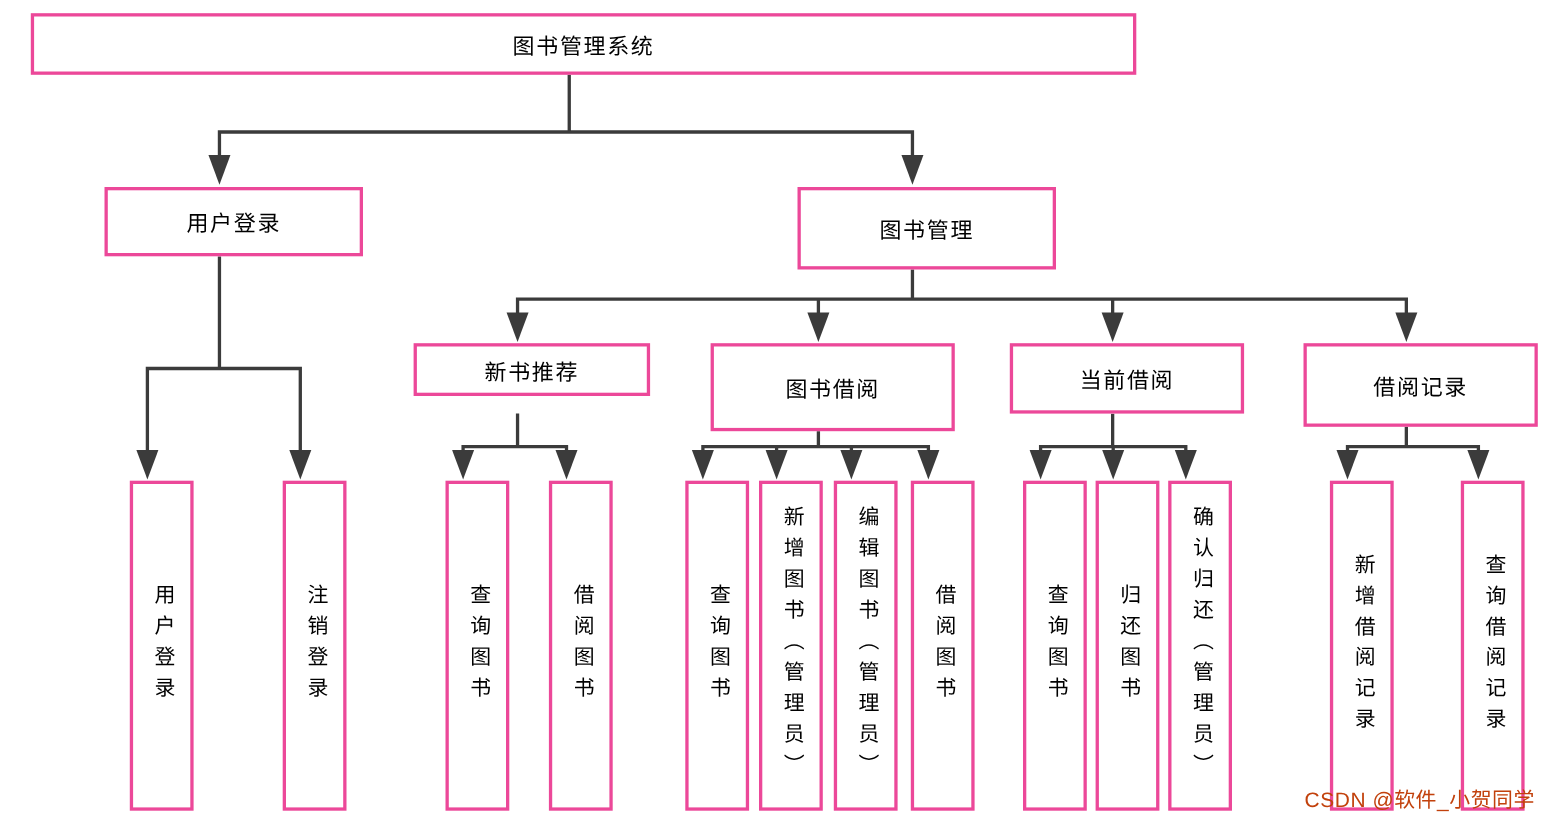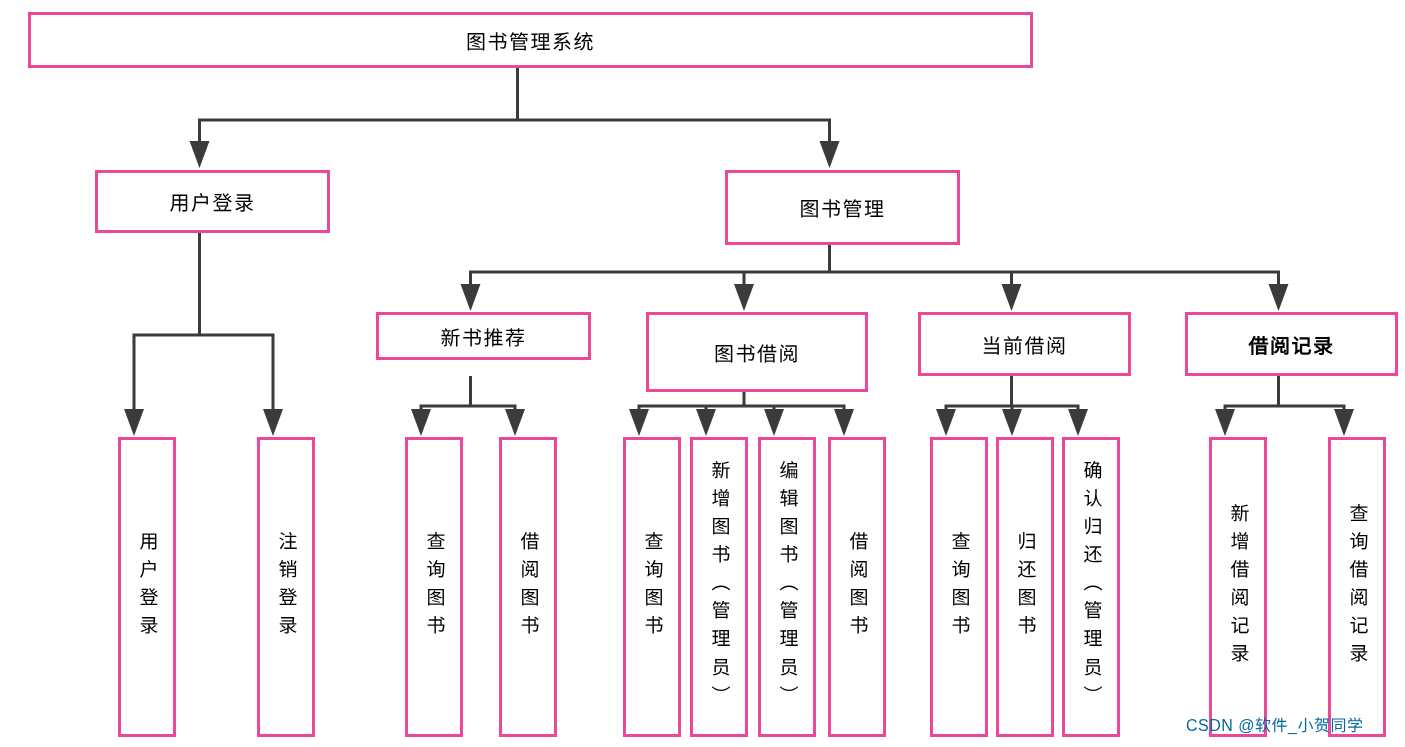--- a/index.html
+++ b/index.html
@@ -44,23 +44,23 @@
   .v-node {
     writing-mode: vertical-rl;
     font-size: 19px;
     letter-spacing: 0.48em;
     line-height: 1;
   }
   .watermark {
     position: absolute;
     left: 1186px;
     top: 712px;
-    font-size: 16px;
+    font-size: 19px;
     letter-spacing: 0.5px;
-    color: #0369a1;
+    color: #c2410c;
     z-index: 5;
     white-space: nowrap;
   }
 </style>
 </head>
 <body>
 
 <div class="canvas">
 
   <svg class="connectors" width="1405" height="747" viewBox="0 0 1405 747">
@@ -107,21 +107,21 @@
   </svg>
 
   <div class="node h-node" style="left:15px; top:12px; width:1005px; height:56px;">图书管理系统</div>
 
   <div class="node h-node" style="left:82px; top:170px; width:235px; height:63px;">用户登录</div>
   <div class="node h-node" style="left:712px; top:170px; width:235px; height:75px;">图书管理</div>
 
   <div class="node h-node" style="left:363px; top:312px; width:215px; height:48px;">新书推荐</div>
   <div class="node h-node" style="left:633px; top:312px; width:222px; height:80px;">图书借阅</div>
   <div class="node h-node" style="left:905px; top:312px; width:213px; height:64px;">当前借阅</div>
-  <div class="node h-node" style="left:1172px; top:312px; width:213px; height:64px;font-weight:bold;">借阅记录</div>
+  <div class="node h-node" style="left:1172px; top:312px; width:213px; height:76px;">借阅记录</div>
 
   <div class="node v-node" style="left:105px; top:437px; width:58px; height:300px;">用户登录</div>
   <div class="node v-node" style="left:244px; top:437px; width:58px; height:300px;">注销登录</div>
 
   <div class="node v-node" style="left:392px; top:437px; width:58px; height:300px;">查询图书</div>
   <div class="node v-node" style="left:486px; top:437px; width:58px; height:300px;">借阅图书</div>
 
   <div class="node v-node" style="left:610px; top:437px; width:58px; height:300px;">查询图书</div>
   <div class="node v-node" style="left:677px; top:437px; width:58px; height:300px;">新增图书（管理员）</div>
   <div class="node v-node" style="left:745px; top:437px; width:58px; height:300px;">编辑图书（管理员）</div>

